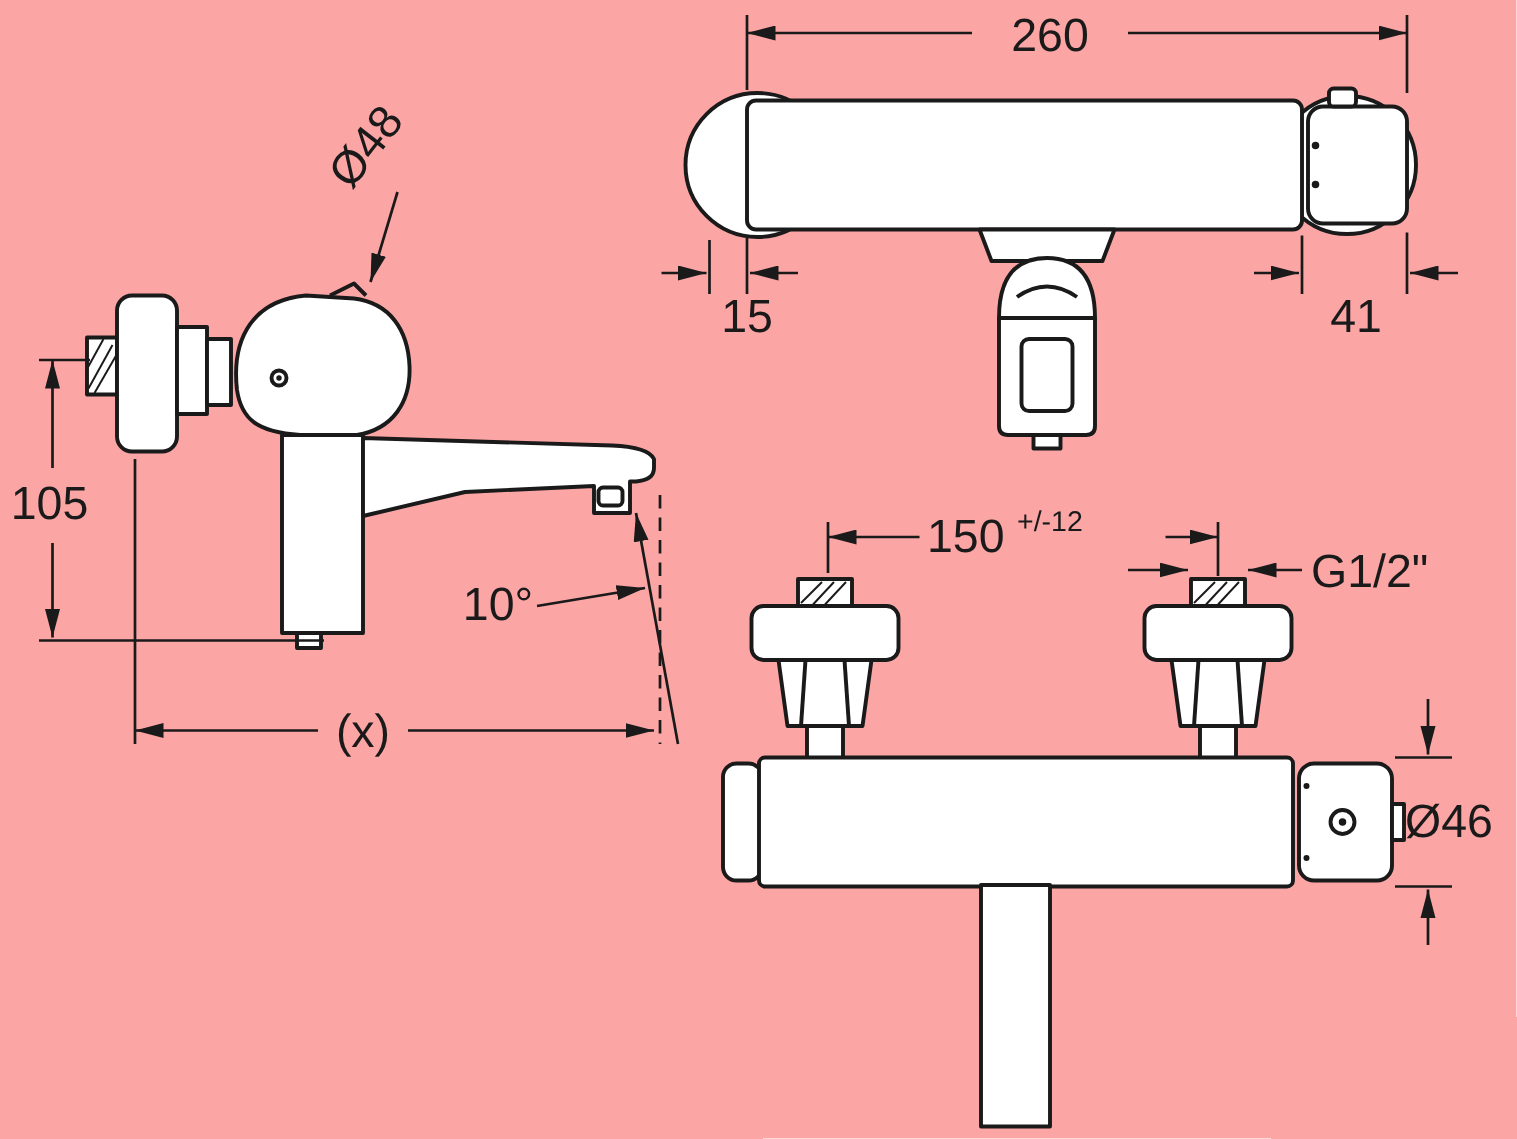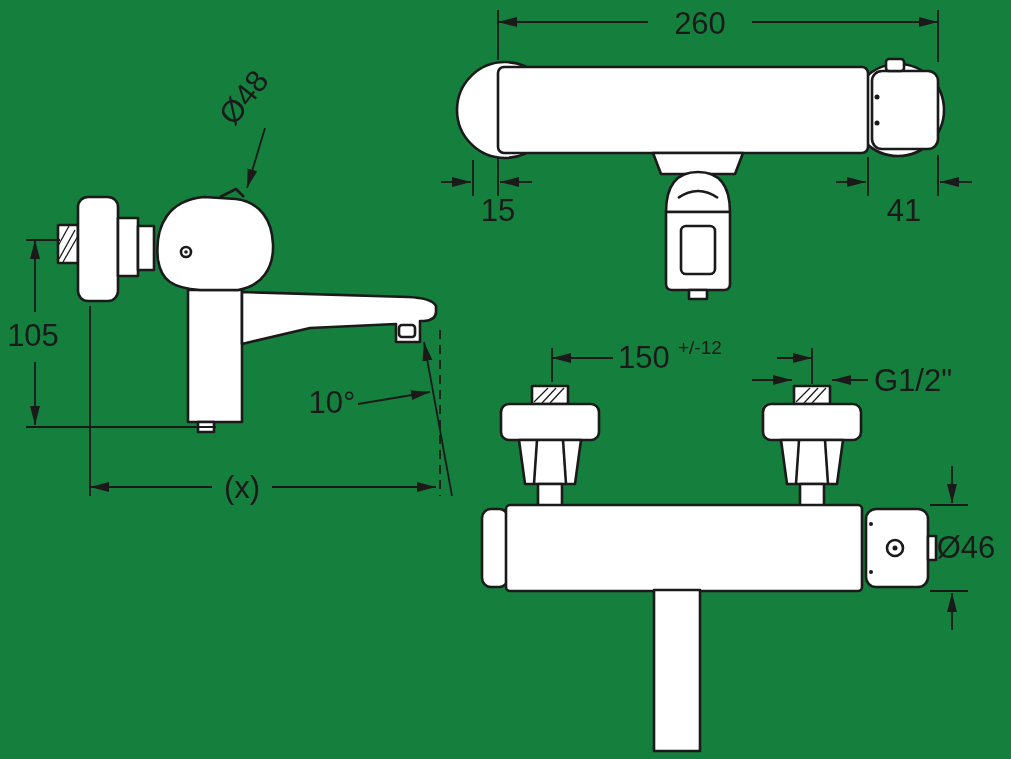--- a/index.html
+++ b/index.html
@@ -1,16 +1,16 @@
 <!DOCTYPE html>
 <html><head>
 <meta charset="utf-8">
 <style>
   html,body{margin:0;padding:0;background:#fff;}
-  .canvas{position:relative;width:1011px;height:759px;background:#15803d;overflow:hidden;
+  .canvas{position:relative;width:1011px;height:759px;background:#fca5a5;overflow:hidden;
           font-family:"Liberation Sans", sans-serif;text-align:center;}
   svg{position:absolute;left:0;top:0;}
   .ln{fill:none;stroke:#1a1a1a;stroke-width:2.6;stroke-linejoin:round;}
   .fw{fill:#ffffff;stroke:#1a1a1a;stroke-width:2.6;stroke-linejoin:round;}
   .fb{fill:#1a1a1a;stroke:none;}
   .dim{fill:none;stroke:#1a1a1a;stroke-width:1.8;}
   .hatch{fill:none;stroke:#1a1a1a;stroke-width:1.3;}
   .dash{fill:none;stroke:#1a1a1a;stroke-width:1.8;stroke-dasharray:9 6;}
   .txt{fill:#1a1a1a;font-family:"Liberation Sans", sans-serif;font-size:31px;}
   .txt-sm{fill:#1a1a1a;font-family:"Liberation Sans", sans-serif;font-size:19px;}

